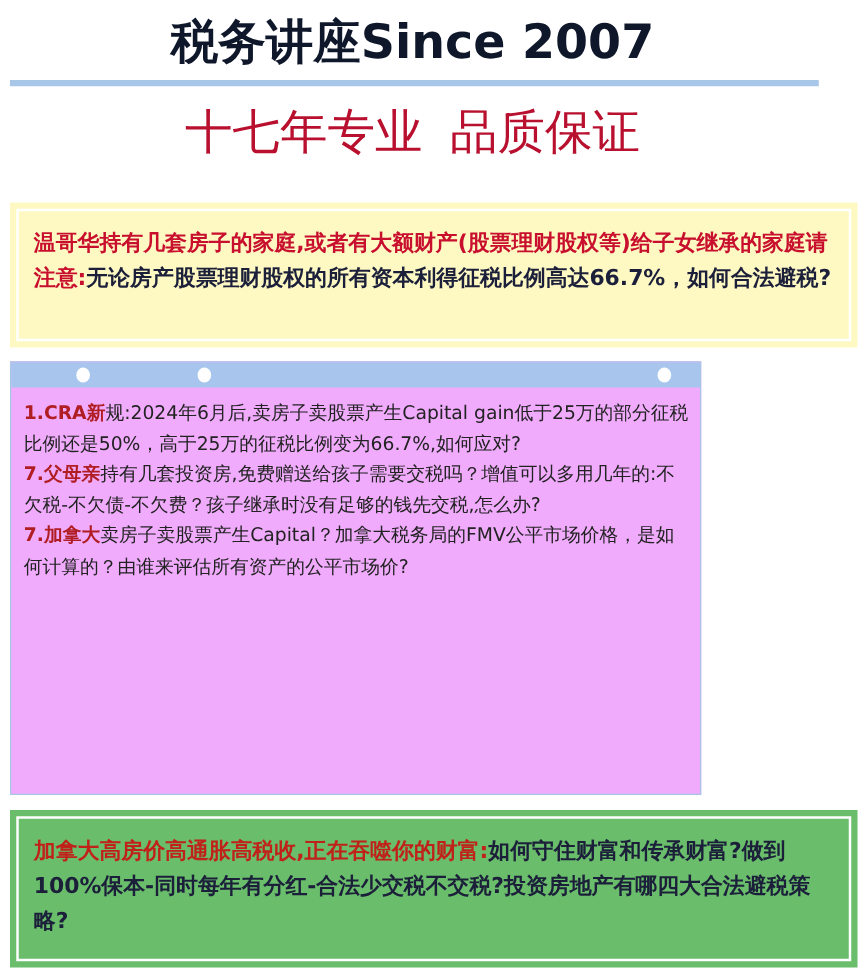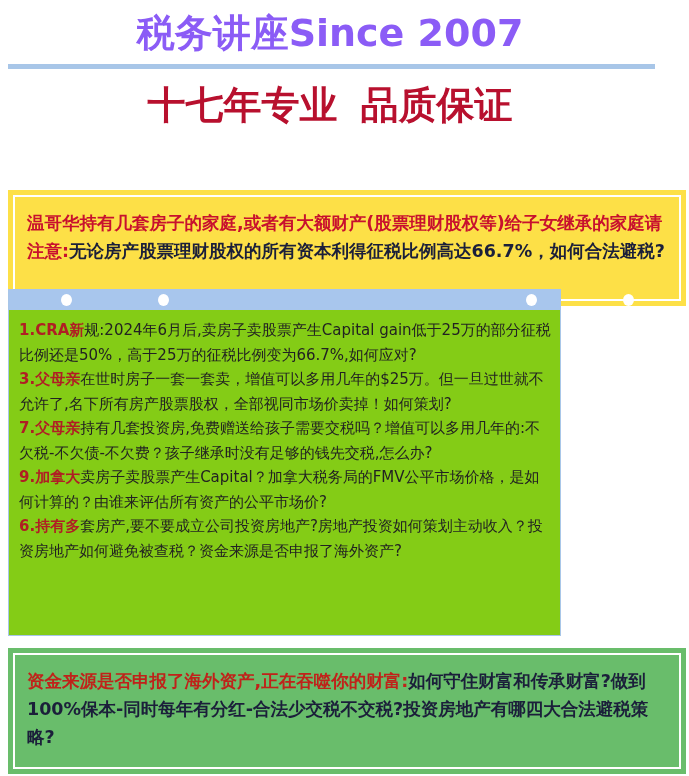--- a/index.html
+++ b/index.html
@@ -1,28 +1,28 @@
 <!DOCTYPE html>
 <html><head>
 <meta charset="utf-8">
 <style>
   html, body { margin:0; padding:0; background:#ffffff; }
   body { width:689px; height:776px; position:relative; overflow:hidden;
          font-family:"DejaVu Sans", "Liberation Sans", sans-serif; }
   .title1 { position:absolute; top:6px; left:0; width:660px; text-align:center;
-            font-size:38px; font-weight:bold; color:#8b5cf6; letter-spacing:0px; line-height:54px; }
+            font-size:38px; font-weight:bold; color:#0f172a; letter-spacing:0px; line-height:54px; }
   .divider { position:absolute; top:64px; left:8px; width:647px; height:5px; background:#a8c6e8; }
   .title2 { position:absolute; top:78px; left:0; width:660px; text-align:center;
-            font-size:38px; font-weight:bold; color:#b8102e; line-height:54px; word-spacing:10px; }
-  .box-blue { position:absolute; top:162px; left:8px; width:678px; height:116px; background:#fde047; box-sizing:border-box; padding:5px;margin-top:28px; }
+            font-size:38px; font-weight:normal; color:#b8102e; line-height:54px; word-spacing:10px; }
+  .box-blue { position:absolute; top:162px; left:8px; width:678px; height:116px; background:#fef9c3; box-sizing:border-box; padding:5px; }
   .box-blue .inner, .box-green .inner { border:2px solid #ffffff; width:100%; height:100%; box-sizing:border-box;
             padding:12px 12px 0 12px; font-size:17.5px; font-weight:bold; line-height:28px; color:#1b1f3a; }
   .red { color:#c8102e; }
   .red2 { color:#c0221a; }
-  .list { position:absolute; top:289px; left:8px; width:553px; height:347px; border:1px solid #a8c6e8; box-sizing:border-box; background:#84cc16; }
+  .list { position:absolute; top:289px; left:8px; width:553px; height:347px; border:1px solid #a8c6e8; box-sizing:border-box; background:#f0abfc; }
   .strip { height:20px; background:#a8c6ed; position:relative; }
   .dot { position:absolute; top:4px; width:11px; height:12px; border-radius:50%; background:#fff; }
   .items { padding:8px 8px 0 10px; font-size:15px; line-height:24.5px; color:#222; }
   .items .num { color:#b01e24; font-weight:bold; }
   .box-green { position:absolute; top:648px; left:8px; width:678px; height:126px; background:#69bd6b; box-sizing:border-box; padding:5px; }
 </style>
 </head>
 <body>
 
 <div class="title1">税务讲座Since 2007</div>
@@ -37,24 +37,22 @@
 
 <div class="list">
   <div class="strip">
     <span class="dot" style="left:52px"></span>
     <span class="dot" style="left:149px"></span>
     <span class="dot" style="left:517px"></span>
     <span class="dot" style="left:614px"></span>
   </div>
   <div class="items">
     <div><span class="num">1.CRA新</span><span>规:2024年6月后,卖房子卖股票产生Capital gain低于25万的部分征税比例还是50%，高于25万的征税比例变为66.7%,如何应对?</span></div>
-    <div><span class="num">3.父母亲</span><span>在世时房子一套一套卖，增值可以多用几年的$25万。但一旦过世就不允许了,名下所有房产股票股权，全部视同市场价卖掉！如何策划?</span></div>
     <div><span class="num">7.父母亲</span><span>持有几套投资房,免费赠送给孩子需要交税吗？增值可以多用几年的:不欠税-不欠债-不欠费？孩子继承时没有足够的钱先交税,怎么办?</span></div>
-    <div><span class="num">9.加拿大</span><span>卖房子卖股票产生Capital？加拿大税务局的FMV公平市场价格，是如何计算的？由谁来评估所有资产的公平市场价?</span></div>
-    <div><span class="num">6.持有多</span><span>套房产,要不要成立公司投资房地产?房地产投资如何策划主动收入？投资房地产如何避免被查税？资金来源是否申报了海外资产?</span></div>
+    <div><span class="num">7.加拿大</span><span>卖房子卖股票产生Capital？加拿大税务局的FMV公平市场价格，是如何计算的？由谁来评估所有资产的公平市场价?</span></div>
   </div>
 </div>
 
 <div class="box-green">
   <div class="inner">
-    <span class="red2">资金来源是否申报了海外资产,正在吞噬你的财富:</span><span>如何守住财富和传承财富?做到100%保本-同时每年有分红-合法少交税不交税?投资房地产有哪四大合法避税策略?</span>
+    <span class="red2">加拿大高房价高通胀高税收,正在吞噬你的财富:</span><span>如何守住财富和传承财富?做到100%保本-同时每年有分红-合法少交税不交税?投资房地产有哪四大合法避税策略?</span>
   </div>
 </div>
 
 </body></html>

